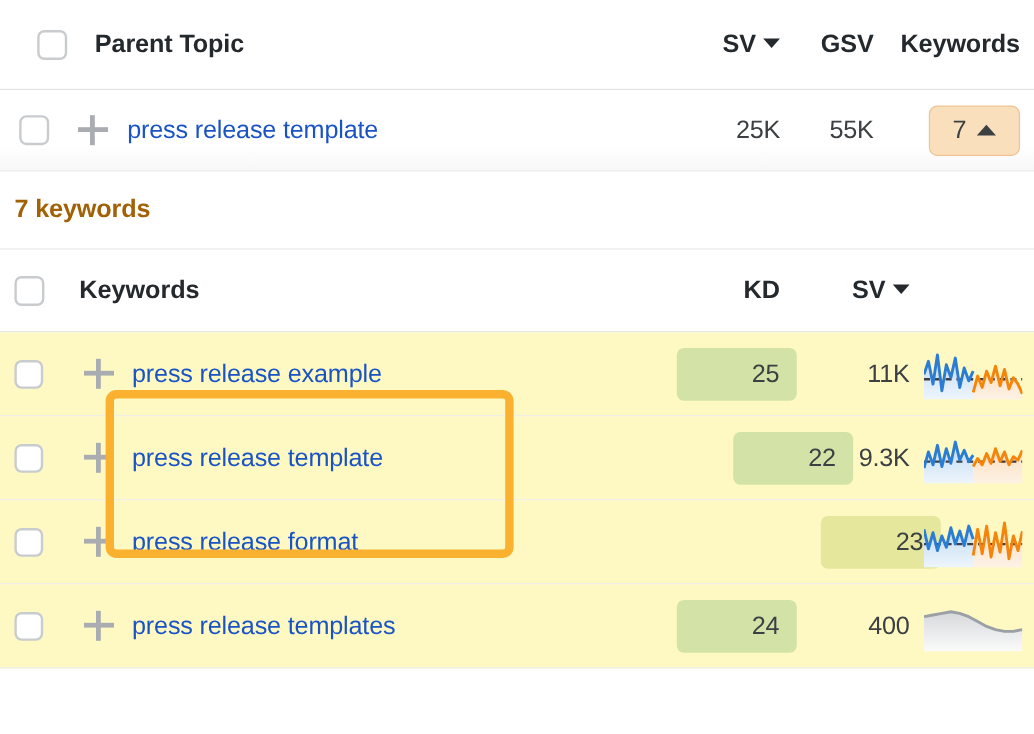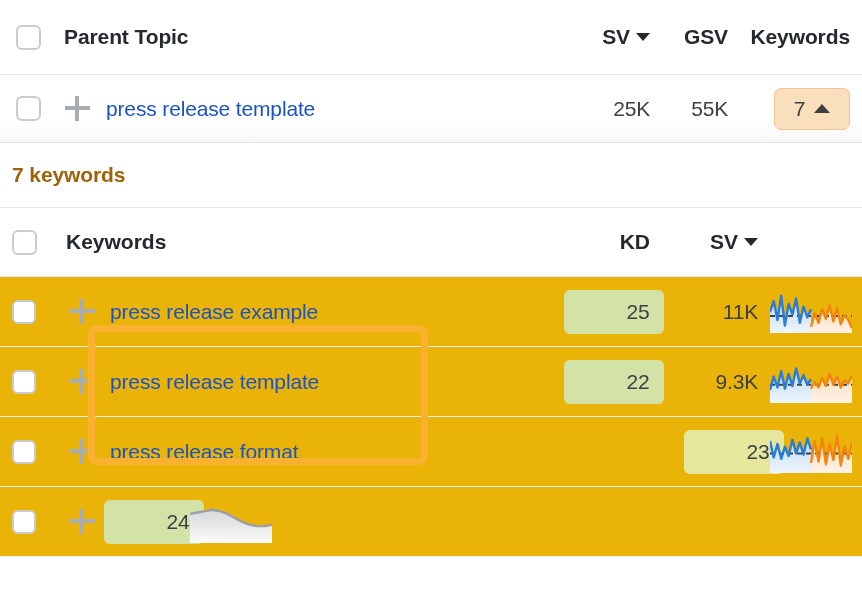--- a/index.html
+++ b/index.html
@@ -57,20 +57,21 @@
   .plus-icon::after  { top: 0; left: 10px; height: 25px; width: 4px; }
 
   
   .parent-head {
     display: flex;
     align-items: center;
     height: 75px;
     background: #ffffff;
     border-bottom: 1px solid #e2e4e6;
     box-sizing: border-box;
+    padding-left: 15px;
   }
   .parent-head .th-label {
     font-size: 21px;
     font-weight: bold;
     color: #24292e;
     letter-spacing: -0.1px;
   }
   .col-topic { flex: 1 1 auto; padding-left: 8px; }
   .col-sv-p  { width: 92px; flex: 0 0 92px; text-align: right; }
   .col-gsv-p { width: 78px; flex: 0 0 78px; text-align: right; }
@@ -166,21 +167,21 @@
   .col-kd  { width: 86px;  flex: 0 0 86px;  text-align: right; }
   .col-sv  { width: 108px; flex: 0 0 108px; text-align: right; padding-right: 12px;}
   .col-spark { width: 92px; flex: 0 0 92px; }
 
   
   .kw-row {
     display: flex;
     align-items: center;
     height: 70px;
     border-bottom: 1px solid #ebedee;
-    background: #eab308;
+    background: #fef9c3;
     box-sizing: border-box;
   }
   .kw-row .cell-check { width: 48px; flex: 0 0 48px; justify-content: flex-start; padding-left: 12px; }
   .kw-row .checkbox { width: 24px; height: 24px; }
   .kw-row .cell-plus { width: 44px; flex: 0 0 44px; }
 
   .kd-badge {
     display: inline-flex;
     align-items: center;
     justify-content: center;
@@ -314,21 +315,21 @@
         </div>
       </div>
       <div class="kw-row">
         <div class="cell-check">
           <div class="checkbox"></div>
         </div>
         <div class="cell-plus">
           <span class="plus-icon"></span>
         </div>
         <div class="col-keyword"><a class="kw-link" href="#">press release template</a></div>
-        <div class="col-kd"><span class="kd-badge" style="background: rgb(211, 227, 168);">22</span></div>
+        <div class="col-kd"><span class="kd-badge" style="background: rgb(211, 227, 168); margin-left: 47px;">22</span></div>
         <div class="col-sv"><span class="num">9.3K</span></div>
         <div class="col-spark">
           <svg class="spark" viewBox="0 0 82 42" xmlns="http://www.w3.org/2000/svg">
             <defs>
               <linearGradient id="gb1" x1="0" y1="0" x2="0" y2="1">
                 <stop offset="0%" stop-color="#bcd9f2"></stop>
                 <stop offset="100%" stop-color="#eef5fc"></stop>
               </linearGradient>
               <linearGradient id="go1" x1="0" y1="0" x2="0" y2="1">
                 <stop offset="0%" stop-color="#fbddbc"></stop>
@@ -380,21 +381,23 @@
           </svg>
         </div>
       </div>
       <div class="kw-row">
         <div class="cell-check">
           <div class="checkbox"></div>
         </div>
         <div class="cell-plus">
           <span class="plus-icon"></span>
         </div>
+        <div class="col-keyword"><a class="kw-link" href="#">press release templates</a></div>
         <div class="col-kd"><span class="kd-badge" style="background: rgb(211, 227, 168);">24</span></div>
+        <div class="col-sv"><span class="num">400</span></div>
         <div class="col-spark">
           <svg class="spark" viewBox="0 0 82 42" xmlns="http://www.w3.org/2000/svg">
             <defs>
               <linearGradient id="gb3" x1="0" y1="0" x2="0" y2="1">
                 <stop offset="0%" stop-color="#bcd9f2"></stop>
                 <stop offset="100%" stop-color="#eef5fc"></stop>
               </linearGradient>
               <linearGradient id="go3" x1="0" y1="0" x2="0" y2="1">
                 <stop offset="0%" stop-color="#fbddbc"></stop>
                 <stop offset="100%" stop-color="#fdf2e6"></stop>

